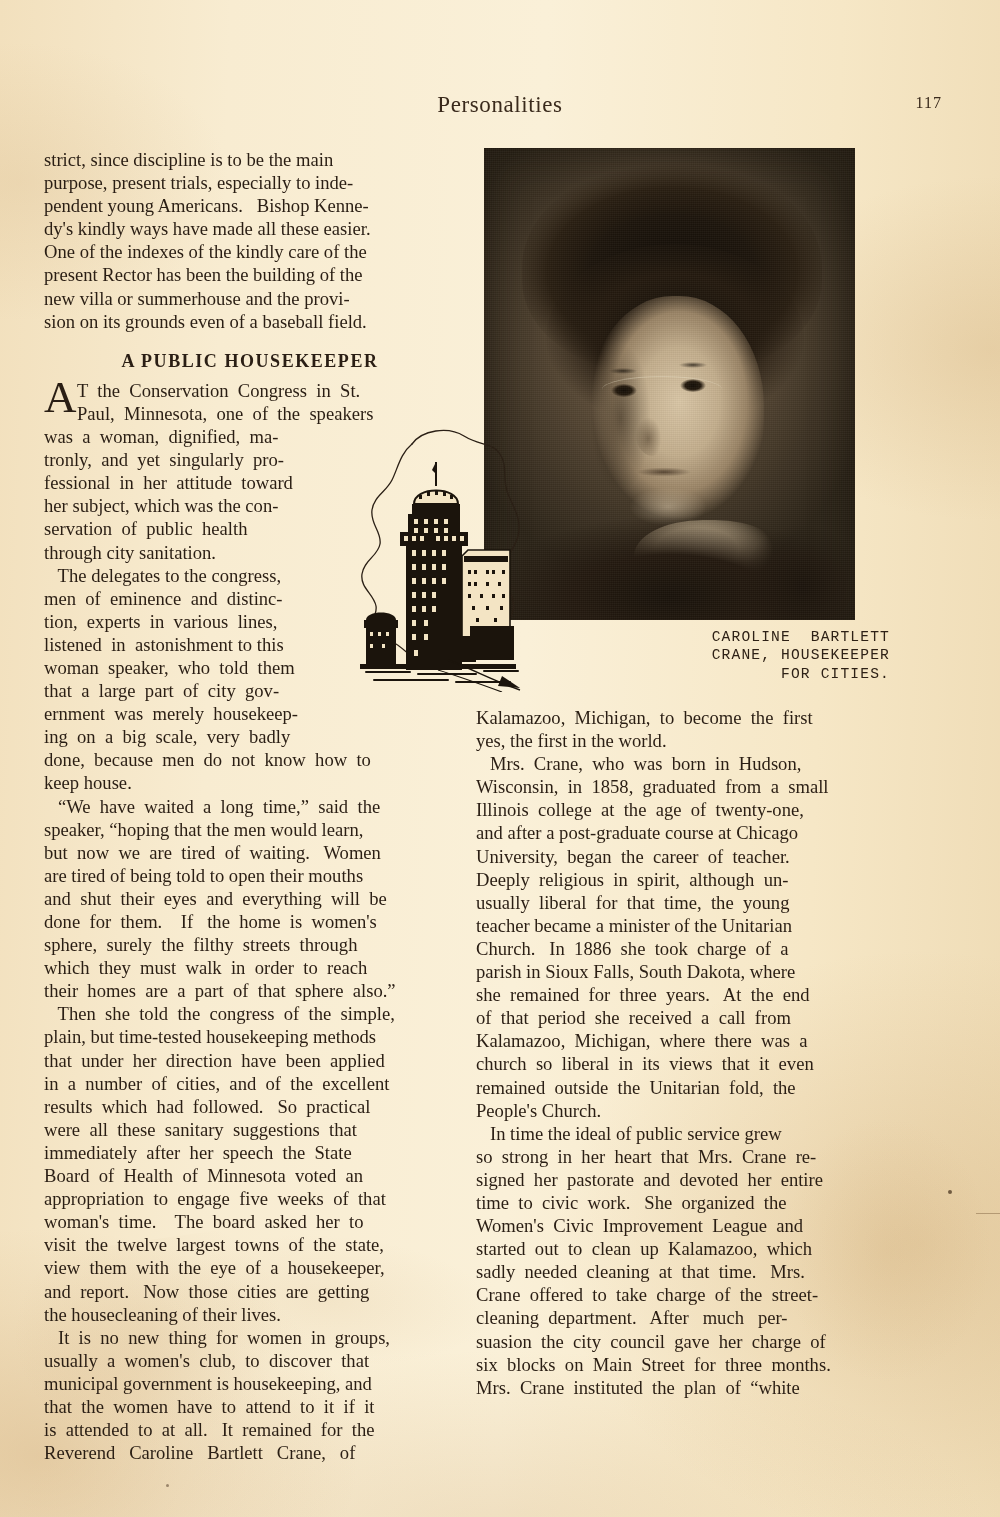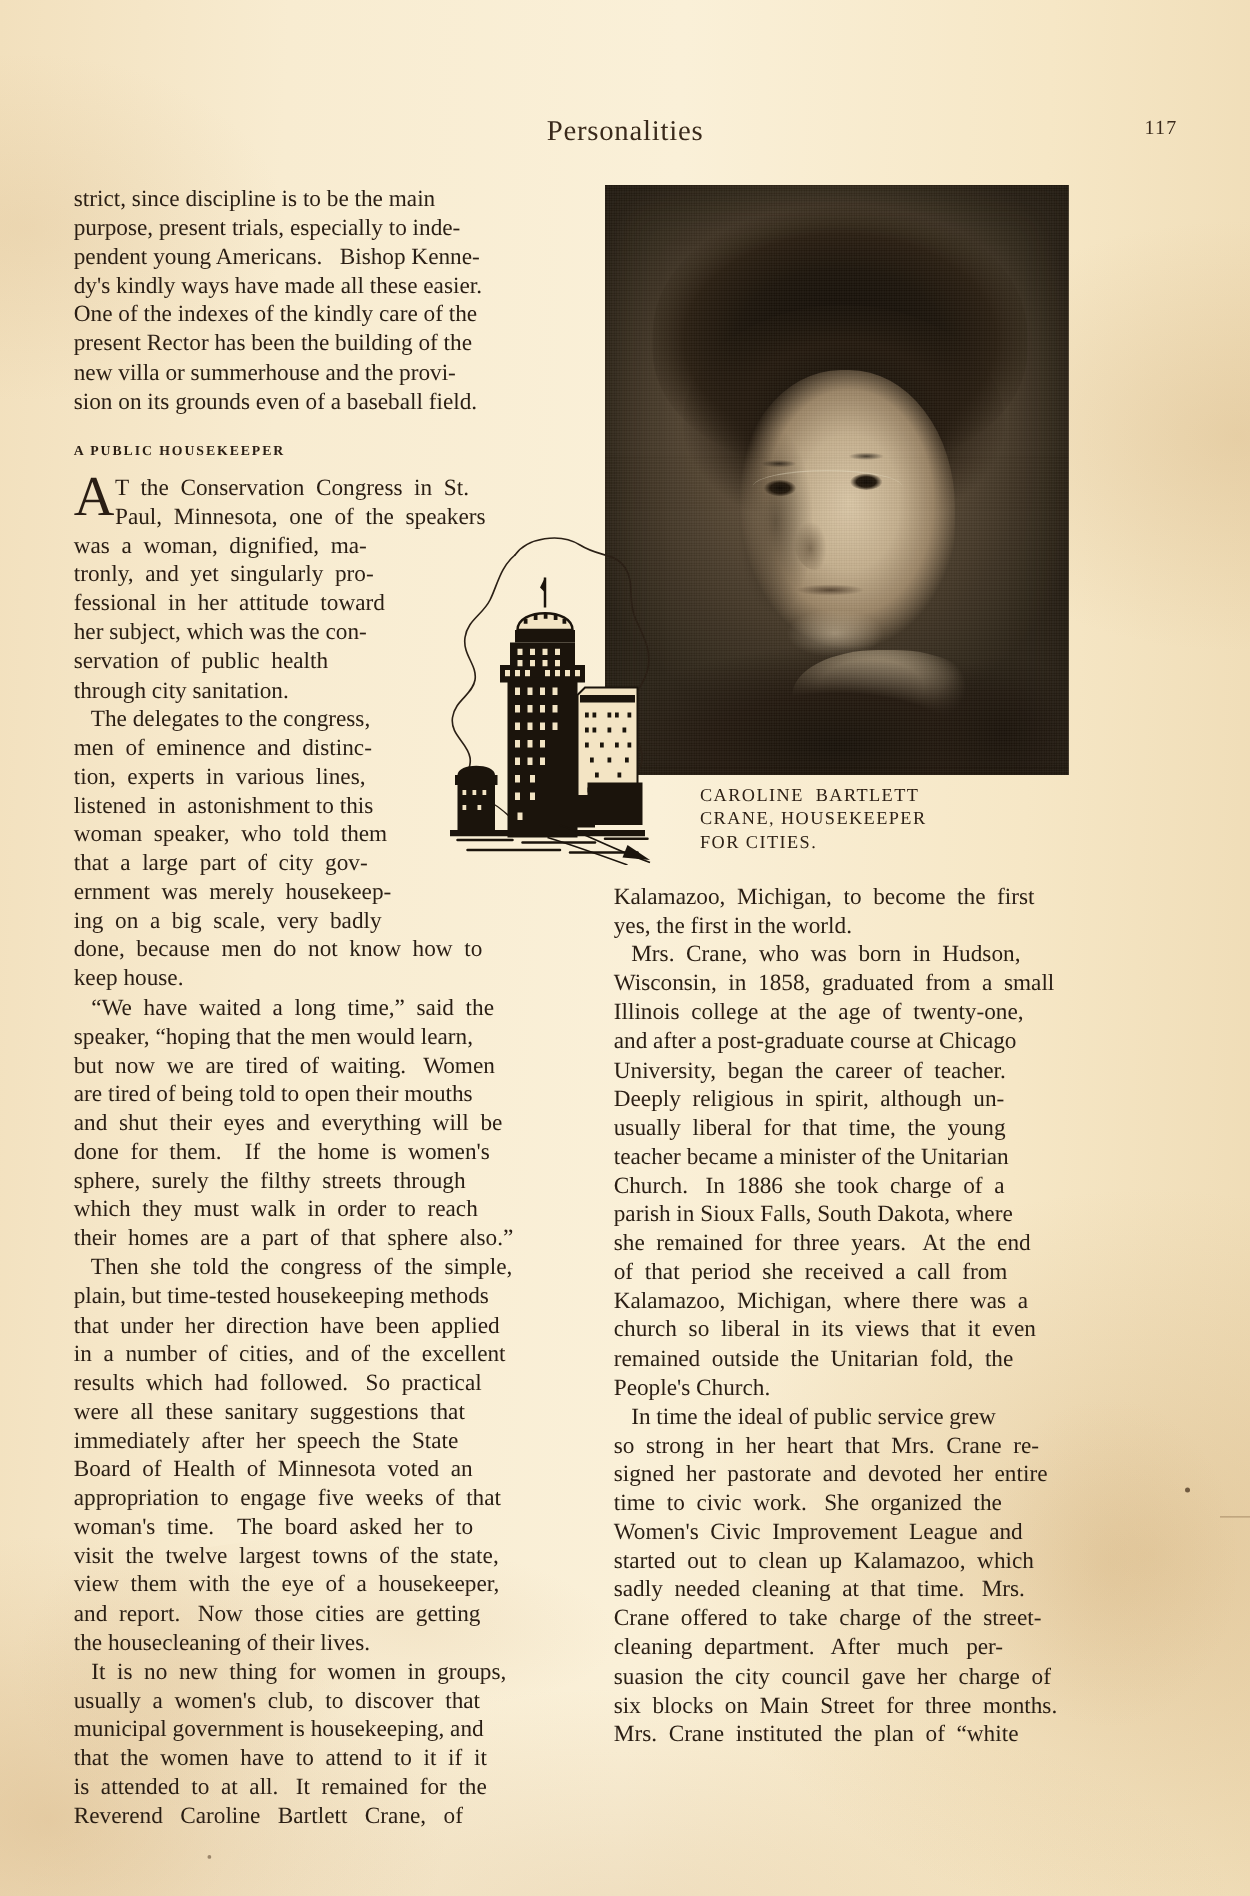--- a/index.html
+++ b/index.html
@@ -90,33 +90,32 @@
     letter-spacing: 1px;
     color: #3a2a1c;
   }
 
   
   .col {
     position: absolute;
     font-size: 18.6px;
     line-height: 23.1px;
     color: #2a1e14;
-    margin-left: 15px;
   }
   .col-left  { left: 44px;  top: 148px; width: 412px; }
   .col-right { left: 476px; top: 706px; width: 408px; }
 
   .line {
     display: block;
     white-space: pre;
   }
 
   .section-head {
-    text-align: left;
-    font-size: 11px;
+    text-align: center;
+    font-size: 18px;
     letter-spacing: 1.55px;
     font-weight: 700;
     margin: 17px 0 6px 0;
     color: #2a1e14;
   }
 
   
   .dropcap-wrap {
     position: relative;
     min-height: 46px;
@@ -253,25 +252,26 @@
     width: 150px; height: 130px;
     background: radial-gradient(ellipse 80px 80px at 60% 70%, #1c140c 0%, rgba(28,20,12,0) 78%);
   }
 
   
   .caption {
     position: absolute;
     left: 560px;
     top: 628px;
     width: 330px;
-    text-align: left;
+    text-align: right;
     font-size: 14.6px;
     line-height: 18.4px;
     letter-spacing: 1.15px;
     color: #2e2116;
+    font-family: Liberation Mono, monospace;
   }
 
   
   .skyline {
     position: absolute;
     left: 352px;
     top: 424px;
     width: 172px;
     height: 268px;
   }

